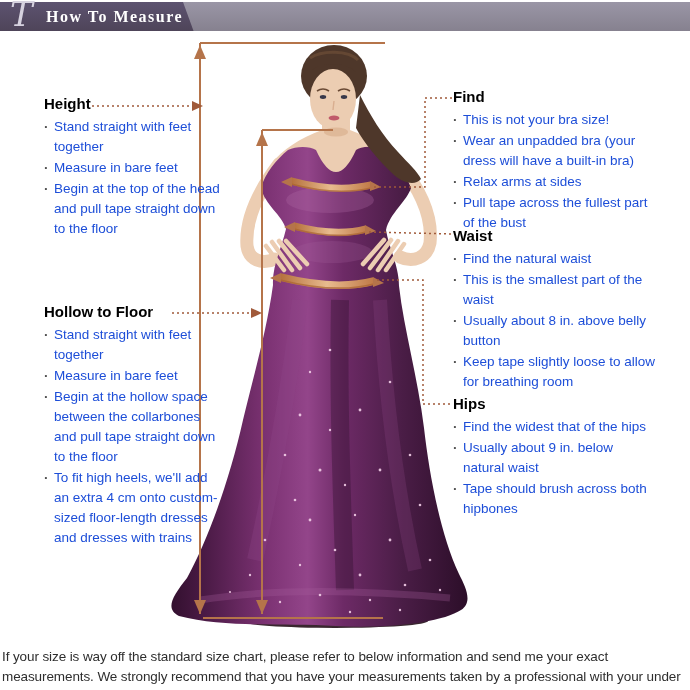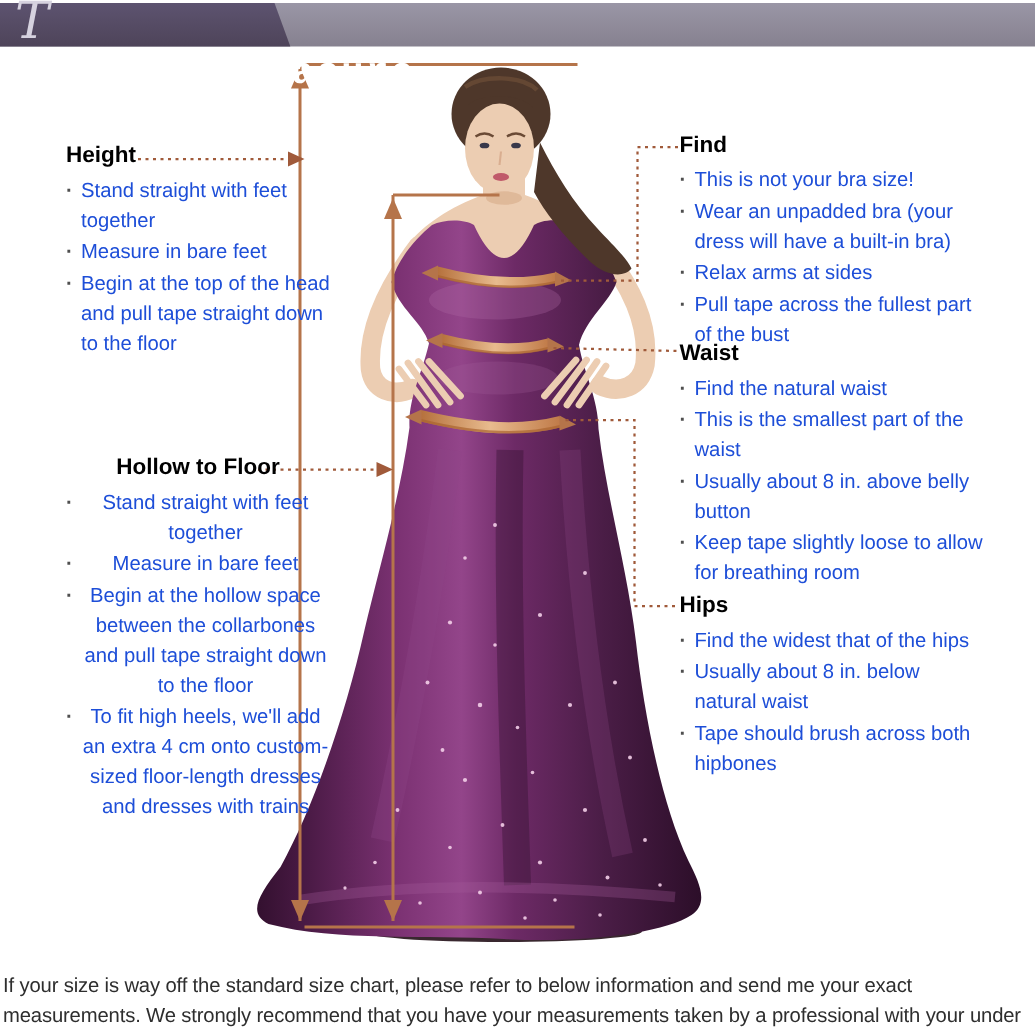--- a/index.html
+++ b/index.html
@@ -8,35 +8,35 @@
 
   
   .hdr{position:absolute;left:0;top:2px;width:690px;height:29px;
        background:linear-gradient(#9a96a6,#86818f);z-index:3;}
   .hdr::before{content:"";position:absolute;left:-22px;top:0;bottom:0;width:205px;
        background:linear-gradient(#5d5370,#4e4459);transform:skewX(20deg);transform-origin:top left;}
   .hdr .script-t{position:absolute;left:10px;top:-8px;
        font-family:"DejaVu Serif",serif;font-style:italic;font-size:34px;font-weight:400;
        color:#d6d2df;z-index:2;}
   .hdr .hdr-title{position:absolute;left:46px;top:0;line-height:30px;
-       font-family:Liberation Mono, monospace;font-weight:bold;font-size:25px;
-       letter-spacing:1.5px;color:#ffffff;z-index:2;margin-top:32px;}
+       font-family:Liberation Serif, serif;font-weight:bold;font-size:16px;
+       letter-spacing:1.5px;color:#ffffff;z-index:2;}
 
   
   .fig{position:absolute;left:0;top:0;width:690px;height:690px;z-index:1;}
 
   
   .sec{position:absolute;z-index:2;}
   .sec-title{margin:0 0 5px 0;font-size:15px;font-weight:bold;color:#000000;}
   .sec-list{margin:0;padding:0;list-style:none;font-size:13.5px;line-height:20px;color:#1d4ed8;}
   .sec-list li{position:relative;padding-left:10px;margin:0 0 1px 0;}
   .sec-list li::before{content:"\00B7";position:absolute;left:0;top:0;font-weight:bold;color:#4f4f4f;}
 
   #sec-height{left:44px;top:95px;width:182px;}
-  #sec-hollow{left:44px;top:303px;width:176px;text-align:center;}
+  #sec-hollow{left:44px;top:303px;width:176px;}
   #sec-bust  {left:453px;top:88px;width:196px;}
   #sec-waist {left:453px;top:227px;width:214px;}
   #sec-hips  {left:453px;top:395px;width:196px;}
 
   
   .footer{position:absolute;left:2px;top:633px;width:686px;z-index:2;
           font-size:13.5px;line-height:20px;letter-spacing:-0.1px;color:#2e2e2e;}
 </style>
 </head>
 <body>
@@ -241,20 +241,20 @@
       <li>This is the smallest part of the waist</li>
       <li>Usually about 8 in. above belly button</li>
       <li>Keep tape slightly loose to allow for breathing room</li>
     </ul>
   </section>
 
   <section class="sec" id="sec-hips">
     <h3 class="sec-title">Hips</h3>
     <ul class="sec-list">
       <li>Find the widest that of the hips</li>
-      <li>Usually about 8 in. below natural waist</li>
+      <li>Usually about 9 in. below natural waist</li>
       <li>Tape should brush across both hipbones</li>
     </ul>
   </section>
 
   <p class="footer">If your size is way off the standard size chart, please refer to below information and send me your exact measurements. We strongly recommend that you have your measurements taken by a professional with your under wear on before buying any gown online. Please follow the measurement instructions, and measure yourself carefully.</p>
 
 </div>
 
 </body></html>

